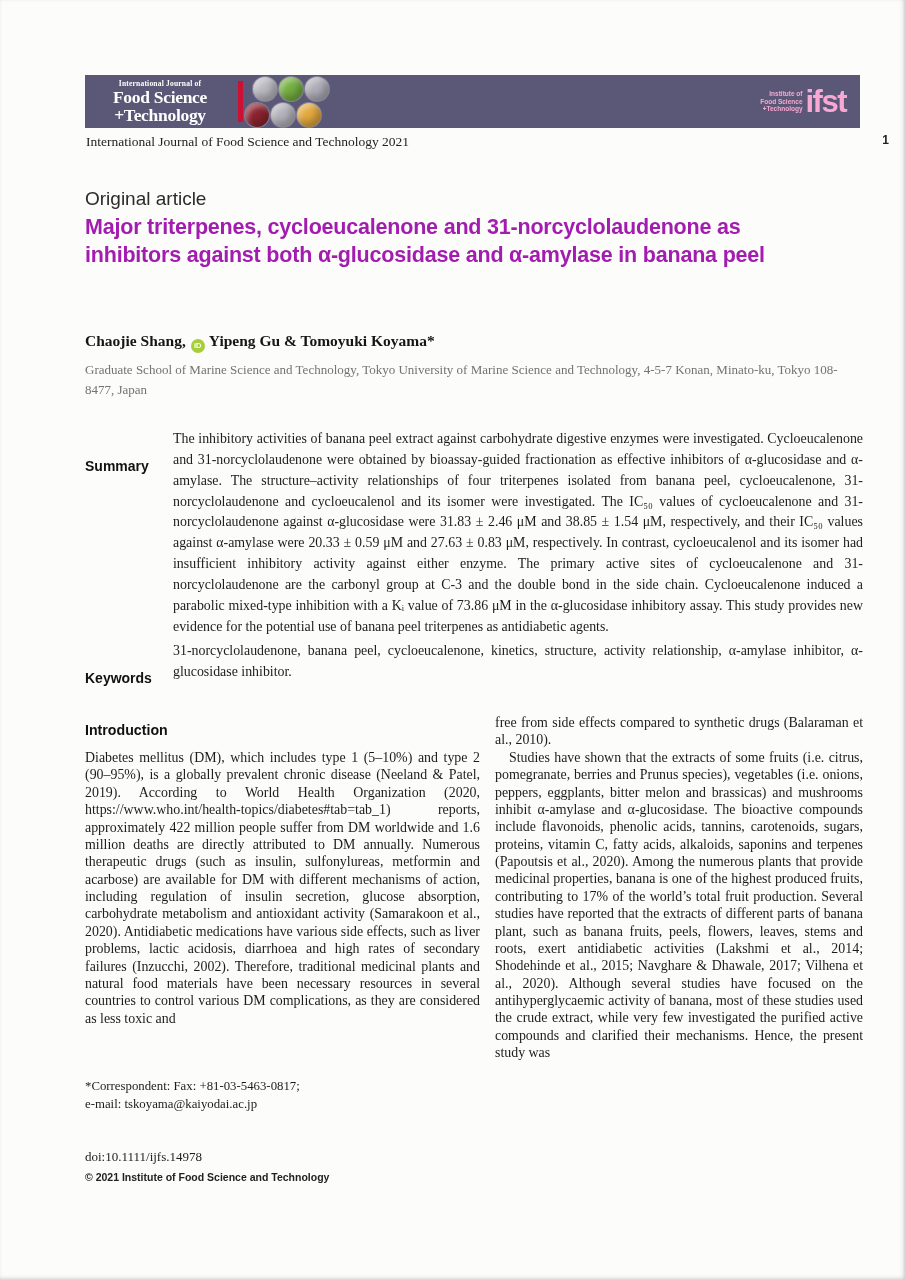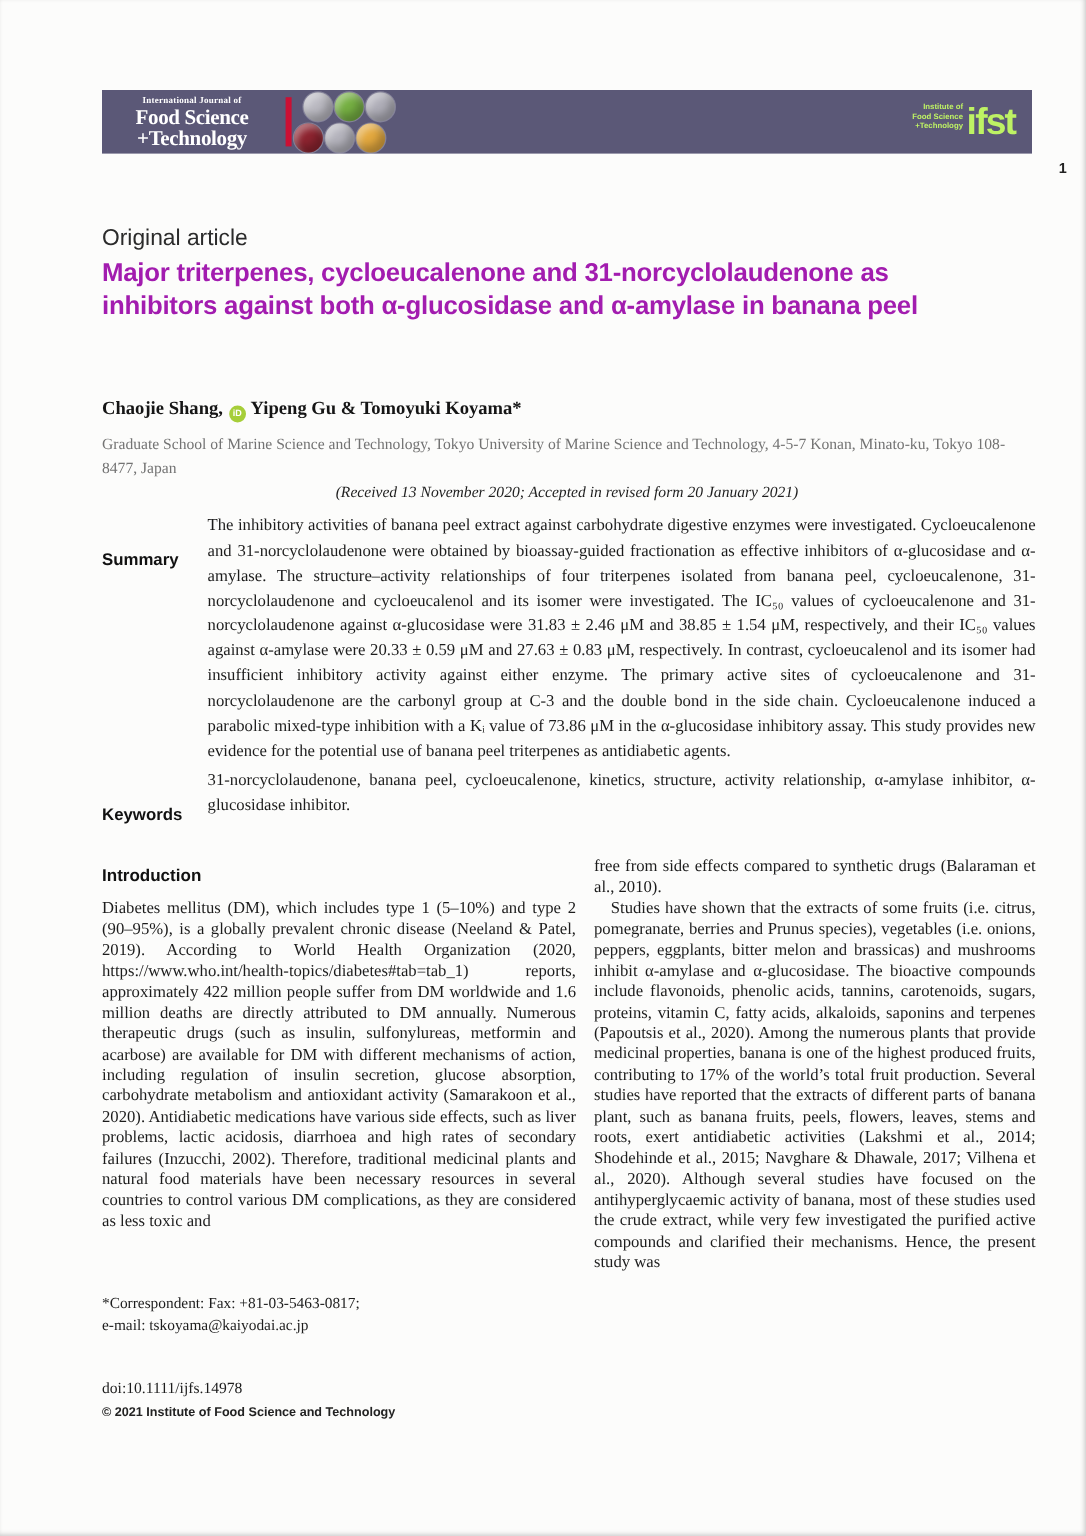--- a/index.html
+++ b/index.html
@@ -21,21 +21,21 @@
   }
   .logo-small { font-size:7.5px; font-weight:700; letter-spacing:.2px; }
   .logo-big   { font-size:17.5px; font-weight:700; letter-spacing:-.3px; }
   .red-bar { width:5px; height:41px; margin:0 9px 0 3px; flex:none; }
   .food-icons { width:86px; display:flex; flex-wrap:wrap; align-content:center; }
   .food-circle {
     width:24px; height:24px; border-radius:50%; margin:1px; display:inline-block;
     box-shadow: inset -4px -5px 7px rgba(0,0,0,.28), inset 3px 4px 5px rgba(255,255,255,.38), 0 0 0 1px rgba(255,255,255,.25);
   }
   .food-circle:nth-child(n+4) { transform:translateX(-8px); }
-  .ifst { margin-left:auto; display:flex; align-items:flex-start; padding-right:14px; color:#bef264; }
+  .ifst { margin-left:auto; display:flex; align-items:center; padding-right:14px; color:#f9a8d4; }
   .ifst-small {
     font-family:"Liberation Sans","DejaVu Sans",sans-serif; font-size:6.5px; font-weight:600;
     line-height:1.2; text-align:right; margin-right:3px;
   }
   .ifst-big {
     font-family:"Liberation Sans","DejaVu Sans",sans-serif; font-size:31px; font-weight:800;
     letter-spacing:-1.5px; line-height:1;
   }
 
   
@@ -120,31 +120,31 @@
     <div class="ifst">
       <div class="ifst-small">
         <div>Institute of</div>
         <div>Food Science</div>
         <div>+Technology</div>
       </div>
       <div class="ifst-big">ifst</div>
     </div>
   </div>
 
+  <div class="journal-line">International Journal of Food Science and Technology 2021</div>
   <div class="page-num">1</div>
 
   <div class="kicker">Original article</div>
   <h1 class="title" style="margin:0">Major triterpenes, cycloeucalenone and 31-norcyclolaudenone as inhibitors against both α-glucosidase and α-amylase in banana peel</h1>
 
   <div class="authors">
     <span>Chaojie Shang,</span><span class="orcid-icon" style="background: rgb(166, 206, 57);">iD</span><span>Yipeng Gu &amp; Tomoyuki Koyama*</span>
   </div>
 
   <div class="affiliation">Graduate School of Marine Science and Technology, Tokyo University of Marine Science and Technology, 4-5-7 Konan, Minato-ku, Tokyo 108-8477, Japan</div>
-  <div class="received">(Received 13 November 2020; Accepted in revised form 20 January 2021)</div>
 
   <div class="label-row row-summary">
     <div class="block-label">Summary</div>
     <div class="block-body">The inhibitory activities of banana peel extract against carbohydrate digestive enzymes were investigated. Cycloeucalenone and 31-norcyclolaudenone were obtained by bioassay-guided fractionation as effective inhibitors of α-glucosidase and α-amylase. The structure–activity relationships of four triterpenes isolated from banana peel, cycloeucalenone, 31-norcyclolaudenone and cycloeucalenol and its isomer were investigated. The IC₅₀ values of cycloeucalenone and 31-norcyclolaudenone against α-glucosidase were 31.83 ± 2.46 μM and 38.85 ± 1.54 μM, respectively, and their IC₅₀ values against α-amylase were 20.33 ± 0.59 μM and 27.63 ± 0.83 μM, respectively. In contrast, cycloeucalenol and its isomer had insufficient inhibitory activity against either enzyme. The primary active sites of cycloeucalenone and 31-norcyclolaudenone are the carbonyl group at C-3 and the double bond in the side chain. Cycloeucalenone induced a parabolic mixed-type inhibition with a Kᵢ value of 73.86 μM in the α-glucosidase inhibitory assay. This study provides new evidence for the potential use of banana peel triterpenes as antidiabetic agents.</div>
   </div>
 
   <div class="label-row row-keywords">
     <div class="block-label">Keywords</div>
     <div class="block-body">31-norcyclolaudenone, banana peel, cycloeucalenone, kinetics, structure, activity relationship, α-amylase inhibitor, α-glucosidase inhibitor.</div>
   </div>

